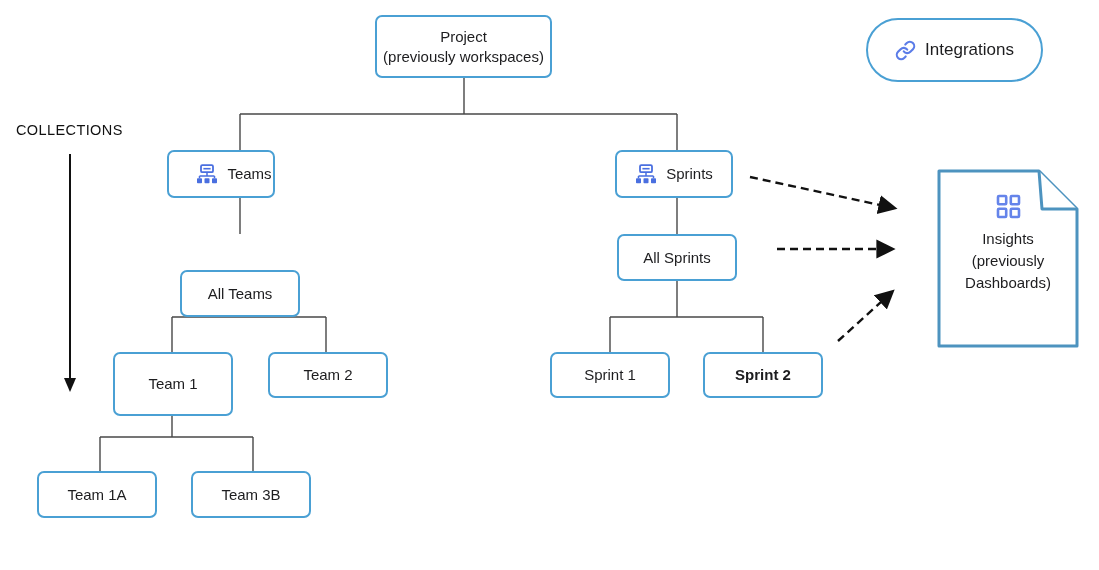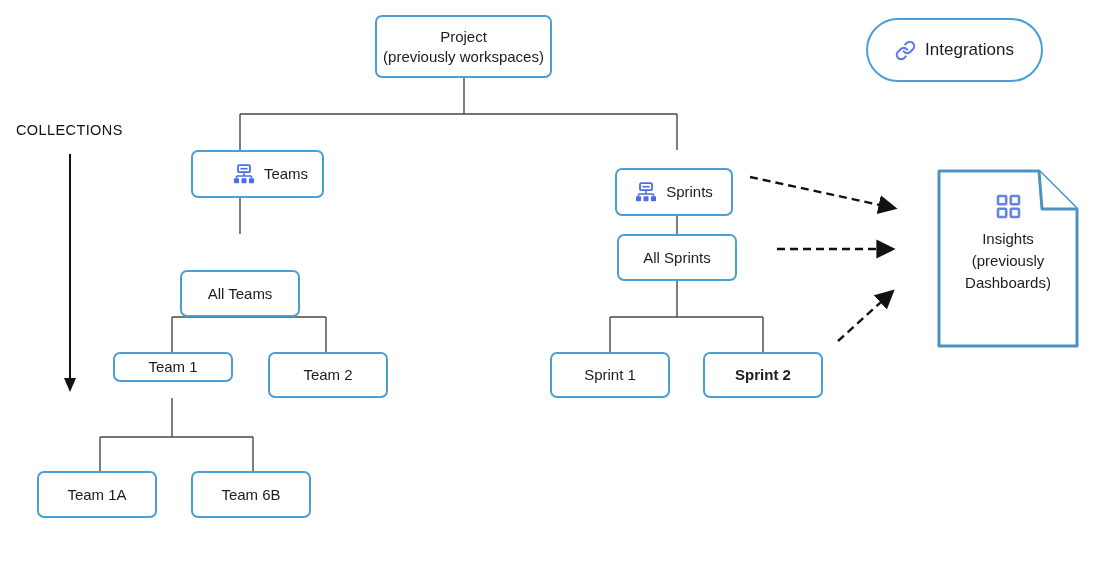--- a/index.html
+++ b/index.html
@@ -89,73 +89,73 @@
   <div class="node pill" style="left:866px;top:18px;width:177px;height:64px;">
     <span class="icon">
       <svg width="21" height="21" viewBox="0 0 24 24" fill="none" stroke="#5B7CE8" stroke-width="2.4" stroke-linecap="round" stroke-linejoin="round">
         <path d="M10 13a5 5 0 0 0 7.54.54l3-3a5 5 0 0 0-7.07-7.07l-1.72 1.71"></path>
         <path d="M14 11a5 5 0 0 0-7.54-.54l-3 3a5 5 0 0 0 7.07 7.07l1.71-1.71"></path>
       </svg>
     </span>
     <span>Integrations</span>
   </div>
 
-  <div class="node" style="left:191px;top:150px;width:133px;height:48px;padding-left:26px;">
+  <div class="node" style="left:167px;top:150px;width:108px;height:48px;padding-left:26px;">
     <span class="icon">
       <svg width="22" height="21" viewBox="0 0 22 21" fill="none">
         <rect x="5" y="1.2" width="12" height="7" rx="1.3" stroke="#4A6FE0" stroke-width="1.8"></rect>
         <line x1="7.4" y1="4.7" x2="14.6" y2="4.7" stroke="#4A6FE0" stroke-width="1.6"></line>
         <path d="M11 8.2 V12 M3.5 12 H18.5 M3.5 12 V14.2 M18.5 12 V14.2" stroke="#4A6FE0" stroke-width="1.5"></path>
         <rect x="1" y="14.2" width="5" height="5" rx="0.8" fill="#4A6FE0"></rect>
         <rect x="8.5" y="14.2" width="5" height="5" rx="0.8" fill="#4A6FE0"></rect>
         <rect x="16" y="14.2" width="5" height="5" rx="0.8" fill="#4A6FE0"></rect>
       </svg>
     </span>
     <span>Teams</span>
   </div>
 
-  <div class="node" style="left:615px;top:168px;width:118px;height:48px;">
+  <div class="node" style="left:615px;top:150px;width:118px;height:48px;">
     <span class="icon">
       <svg width="22" height="21" viewBox="0 0 22 21" fill="none">
         <rect x="5" y="1.2" width="12" height="7" rx="1.3" stroke="#4A6FE0" stroke-width="1.8"></rect>
         <line x1="7.4" y1="4.7" x2="14.6" y2="4.7" stroke="#4A6FE0" stroke-width="1.6"></line>
         <path d="M11 8.2 V12 M3.5 12 H18.5 M3.5 12 V14.2 M18.5 12 V14.2" stroke="#4A6FE0" stroke-width="1.5"></path>
         <rect x="1" y="14.2" width="5" height="5" rx="0.8" fill="#4A6FE0"></rect>
         <rect x="8.5" y="14.2" width="5" height="5" rx="0.8" fill="#4A6FE0"></rect>
         <rect x="16" y="14.2" width="5" height="5" rx="0.8" fill="#4A6FE0"></rect>
       </svg>
     </span>
     <span>Sprints</span>
   </div>
 
   <div class="node" style="left:180px;top:234px;width:120px;height:47px;margin-top:36px;">
     <span>All Teams</span>
   </div>
   <div class="node" style="left:617px;top:234px;width:120px;height:47px;justify-content:center;">
     <span>All Sprints</span>
   </div>
 
-  <div class="node" style="left:113px;top:352px;width:120px;height:30px;">
+  <div class="node" style="left:113px;top:352px;width:120px;height:64px;">
     <span>Team 1</span>
   </div>
   <div class="node" style="left:268px;top:352px;width:120px;height:46px;">
     <span>Team 2</span>
   </div>
   <div class="node" style="left:550px;top:352px;width:120px;height:46px;">
     <span>Sprint 1</span>
   </div>
   <div class="node" style="left:703px;top:352px;width:120px;height:46px;font-weight:bold;">
     <span>Sprint 2</span>
   </div>
 
   <div class="node" style="left:37px;top:471px;width:120px;height:47px;">
     <span>Team 1A</span>
   </div>
   <div class="node" style="left:191px;top:471px;width:120px;height:47px;">
-    <span>Team 6B</span>
+    <span>Team 3B</span>
   </div>
 
   <div class="insights-content">
     <span class="icon dash-icon">
       <svg width="25" height="25" viewBox="0 0 25 25" fill="none" stroke="#6584EA" stroke-width="2.6">
         <rect x="2" y="2" width="8.2" height="8.2" rx="1"></rect>
         <rect x="14.8" y="2" width="8.2" height="8.2" rx="1"></rect>
         <rect x="2" y="14.8" width="8.2" height="8.2" rx="1"></rect>
         <rect x="14.8" y="14.8" width="8.2" height="8.2" rx="1"></rect>
       </svg>

